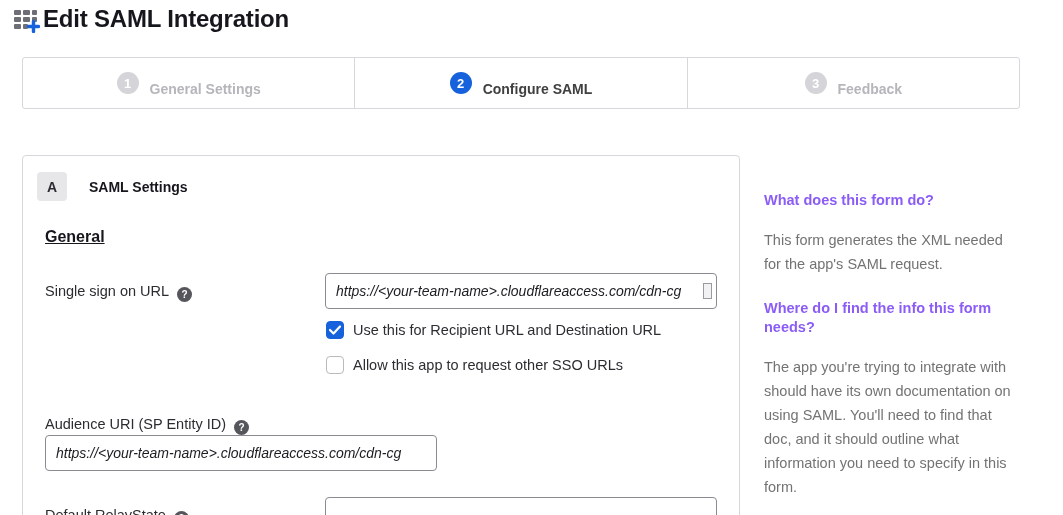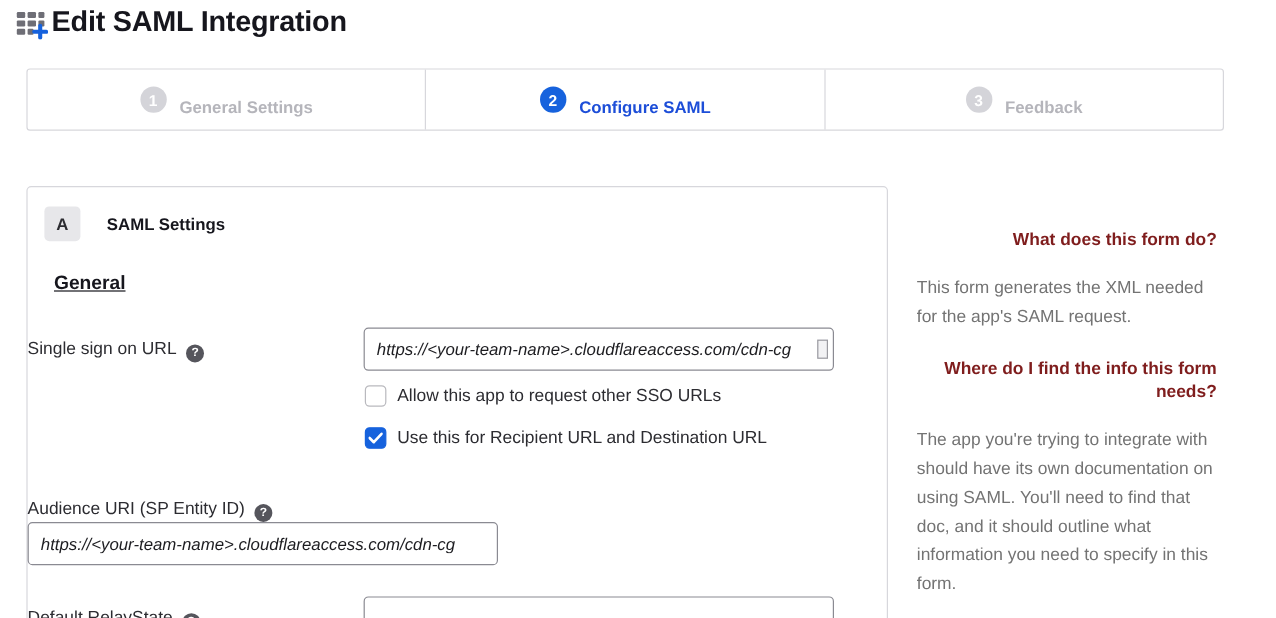--- a/index.html
+++ b/index.html
@@ -23,37 +23,37 @@
     border:1px solid #d7d7dc; border-radius:3px; background:#fff; display:flex;
   }
   .step { flex:1; display:flex; align-items:center; justify-content:center; gap:11px; cursor:pointer; }
   .step + .step { border-left:1px solid #d7d7dc; }
   .step-num {
     width:22px; height:22px; border-radius:50%; background:#d4d4d9; color:#fff;
     font-size:13px; font-weight:700; display:flex; align-items:center; justify-content:center;
   }
   .step.active .step-num { background:#1662dd; }
   .step-label { font-size:14px; font-weight:700; color:#b5b5bb;margin-top:12px; }
-  .step.active .step-label { color:#1d4ed8; }
+  .step.active .step-label { color:#404040; }
 
   
   .panel {
     position:absolute; left:22px; top:155px; width:718px; height:392px;
     border:1px solid #d7d7dc; border-radius:4px; background:#fff;
   }
   .panel-head { display:flex; align-items:center; margin:16px 0 0 14px; }
   .section-badge {
     width:30px; height:29px; background:#e7e7ea; border-radius:4px;
     display:flex; align-items:center; justify-content:center;
     font-size:14px; font-weight:600; color:#2c2c31;
   }
   .panel-title { margin-left:22px; font-size:14px; font-weight:700; color:#16161d; }
   .general-heading { margin:27px 0 0 22px; font-size:16px; font-weight:700; color:#16161d;text-decoration:underline; }
 
-  .form-row { display:flex; }
+  .form-row { display:flex; margin-left:22px; }
   .form-label { width:280px; padding-top:10px; font-size:14.5px; color:#2c2c31; }
   .form-control { width:392px; }
   .help {
     width:15px; height:15px; border-radius:50%; background:#55555c; color:#fff;
     font-size:10px; font-weight:700; display:inline-flex; align-items:center;
     justify-content:center; margin-left:8px; vertical-align:-2px; cursor:pointer;
   }
   .text-input {
     width:392px; height:36px; border:1px solid #8a8a92; border-radius:4px;
     padding:0 10px; font-family:"Liberation Sans",sans-serif; font-size:14px;
@@ -75,21 +75,21 @@
   .checkbox.checked svg { display:block; }
   .check-label { font-size:14.5px; color:#2c2c31; }
 
   .row-sso { margin-top:27px; }
   .row-audience { margin-top:27px;flex-direction:column; }
   .row-relay { margin-top:26px; }
   .field-hint { margin:5px 0 0 0; font-size:14px; color:#3f3f46; }
 
   
   .sidebar { position:absolute; left:764px; top:191px; width:250px; }
-  .sidebar h3 { margin:0 0 18px 0; font-size:14.5px; font-weight:700; line-height:19px; color:#7f1d1d;text-align:right; }
+  .sidebar h3 { margin:0 0 18px 0; font-size:14.5px; font-weight:700; line-height:19px; color:#8b5cf6; }
   .sidebar p { margin:0 0 23px 0; font-size:14.5px; line-height:24px; color:#737373; }
 </style>
 </head>
 <body>
 
 <div class="page-header">
   <span class="app-icon">
     <svg width="27" height="28" viewBox="0 0 27 28" aria-hidden="true">
       <g fill="#6e6e76">
         <rect x="1" y="5" width="7" height="5" rx="1"></rect>
@@ -136,32 +136,32 @@
   <div class="form-row row-sso">
     <div class="form-label">
       <span>Single sign on URL</span><span class="help">?</span>
     </div>
     <div class="form-control">
       <div class="input-wrap">
         <input class="text-input" type="text" value="https://&lt;your-team-name&gt;.cloudflareaccess.com/cdn-cg" style="">
         <span class="caret-box"></span>
       </div>
       <label class="check-row">
-        <span class="checkbox">
-          
-        </span>
-        <span class="check-label">Allow this app to request other SSO URLs</span>
-      </label>
-      <label class="check-row">
         <span class="checkbox checked">
           <svg width="12" height="10" viewBox="0 0 12 10">
             <polyline points="1,5 4.5,8.5 11,1.5" fill="none" stroke="#fff" stroke-width="2.2" stroke-linecap="round" stroke-linejoin="round"></polyline>
           </svg>
         </span>
         <span class="check-label">Use this for Recipient URL and Destination URL</span>
+      </label>
+      <label class="check-row">
+        <span class="checkbox">
+          
+        </span>
+        <span class="check-label">Allow this app to request other SSO URLs</span>
       </label>
     </div>
   </div>
 
   <div class="form-row row-audience">
     <div class="form-label">
       <span>Audience URI (SP Entity ID)</span><span class="help">?</span>
     </div>
     <div class="form-control">
       <input class="text-input" type="text" value="https://&lt;your-team-name&gt;.cloudflareaccess.com/cdn-cg" style="">

